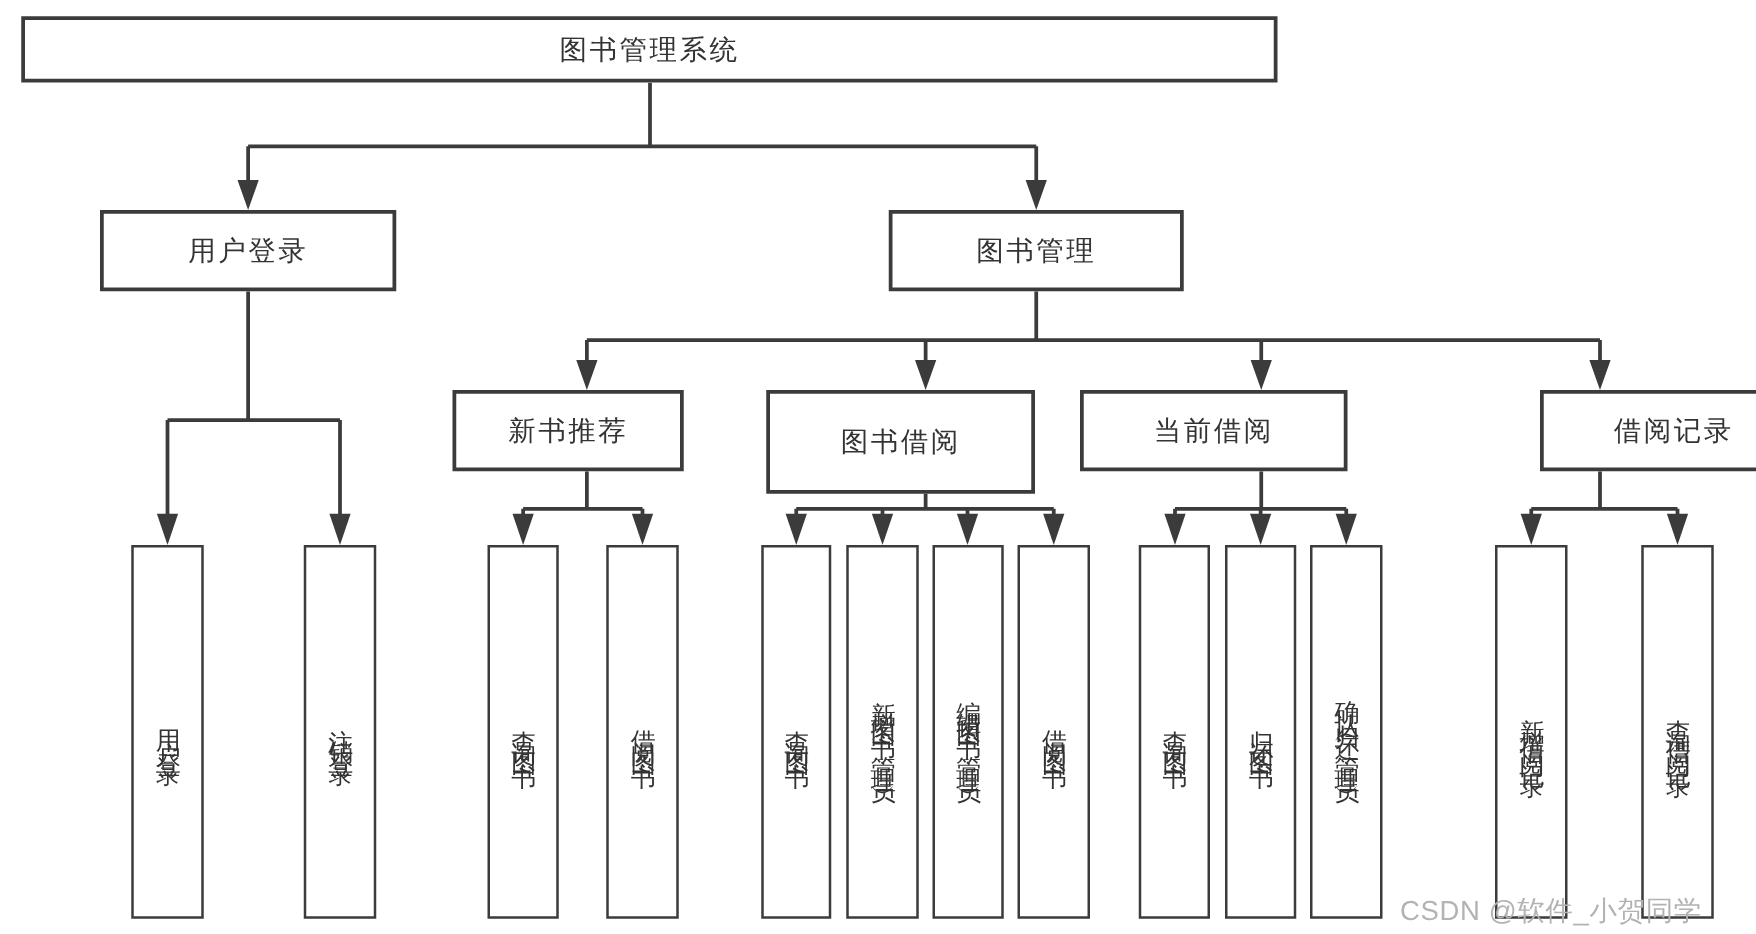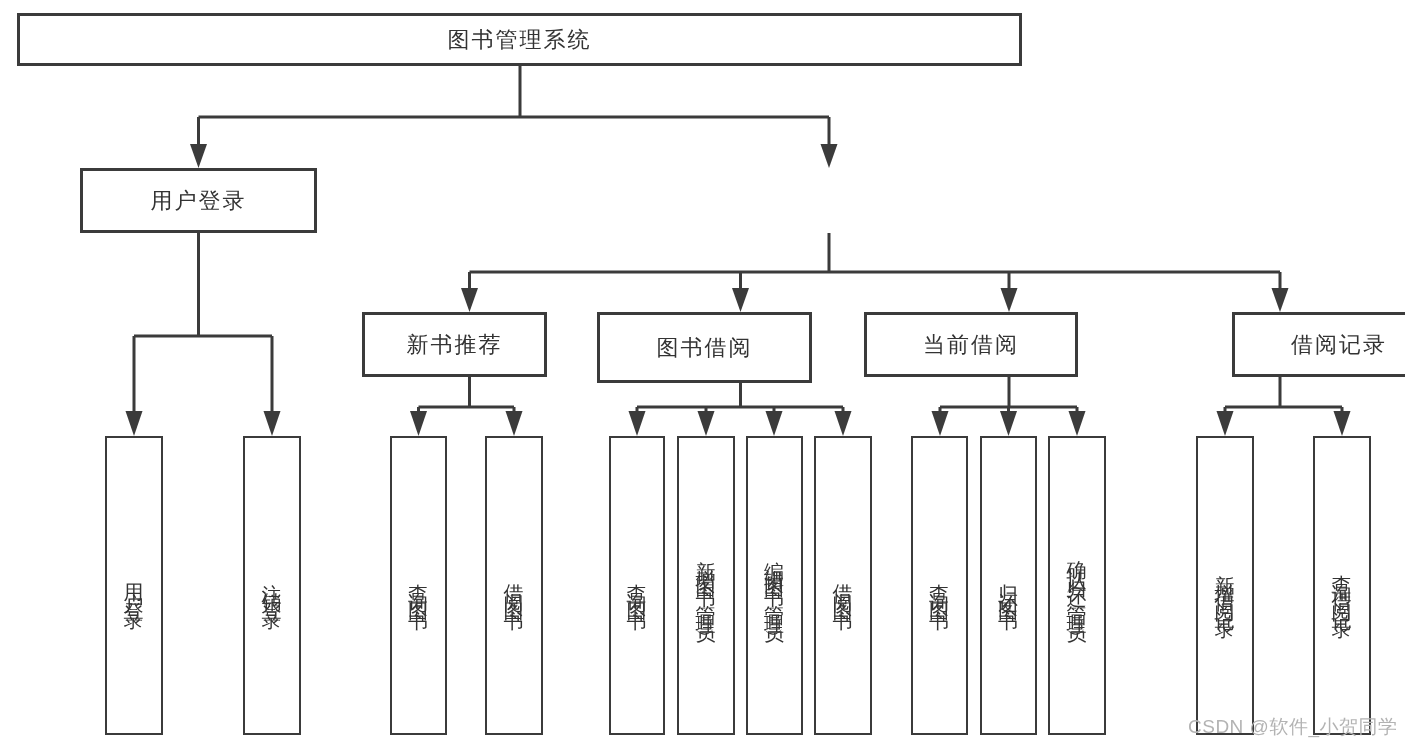--- a/index.html
+++ b/index.html
@@ -34,23 +34,23 @@
   .vnode span{
     writing-mode:vertical-rl;
     text-orientation:mixed;
     font-size:20px;
     letter-spacing:9px;
     line-height:1;
     color:var(--text);
   }
   .watermark{
     position:absolute;
-    left:1188px;top:714px;
+    left:1120px;top:714px;
     width:212px;
-    font-size:19px;
+    font-size:22px;
     color:var(--watermark);
     white-space:nowrap;
     letter-spacing:0.5px;
   }
 </style>
 </head>
 <body>
 
 <div class="canvas">
 
@@ -90,25 +90,28 @@
     <polygon points="1333.5,411 1350.5,411 1342,436"></polygon>
   </svg>
 
   <div class="node hnode" style="left:17px;top:13px;width:1005px;height:53px">
     <span>图书管理系统</span>
   </div>
 
   <div class="node hnode" style="left:80px;top:168px;width:237px;height:65px">
     <span>用户登录</span>
   </div>
+  <div class="node hnode" style="left:711px;top:168px;width:236px;height:65px">
+    <span>图书管理</span>
+  </div>
 
   <div class="node hnode" style="left:362px;top:312px;width:185px;height:65px">
     <span>新书推荐</span>
   </div>
-  <div class="node hnode" style="left:597px;top:312px;width:215px;height:71px">
+  <div class="node hnode" style="left:613px;top:312px;width:215px;height:83px">
     <span>图书借阅</span>
   </div>
   <div class="node hnode" style="left:864px;top:312px;width:214px;height:65px">
     <span>当前借阅</span>
   </div>
   <div class="node hnode" style="left:1232px;top:312px;width:214px;height:65px">
     <span>借阅记录</span>
   </div>
 
   <div class="node vnode" style="left:105px;top:436px;width:58px;height:299px">

